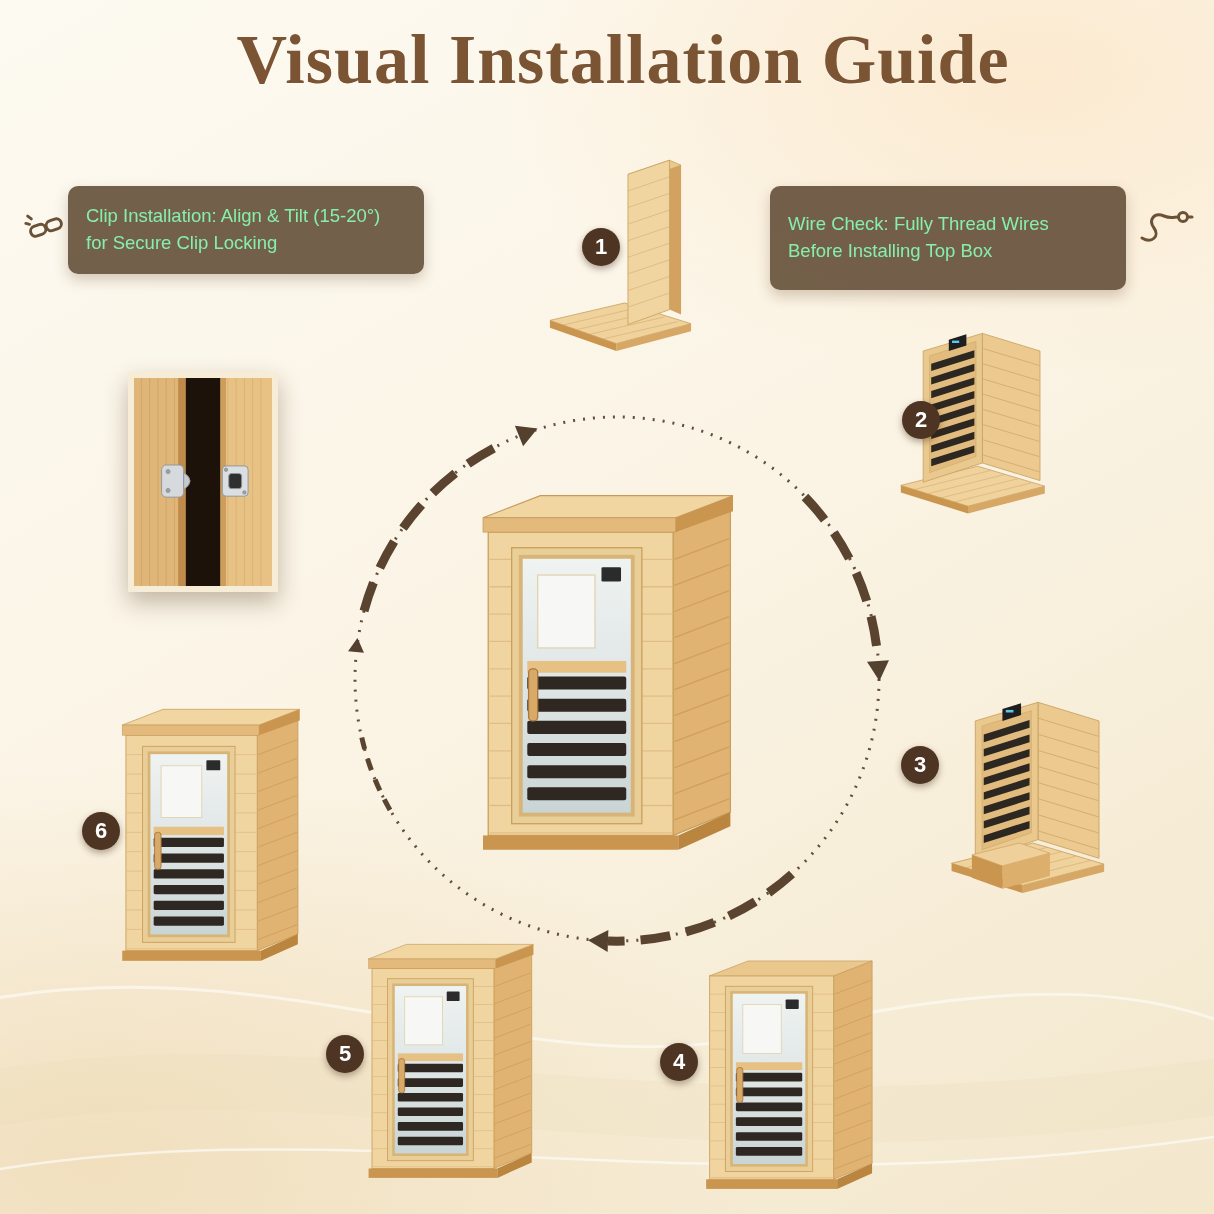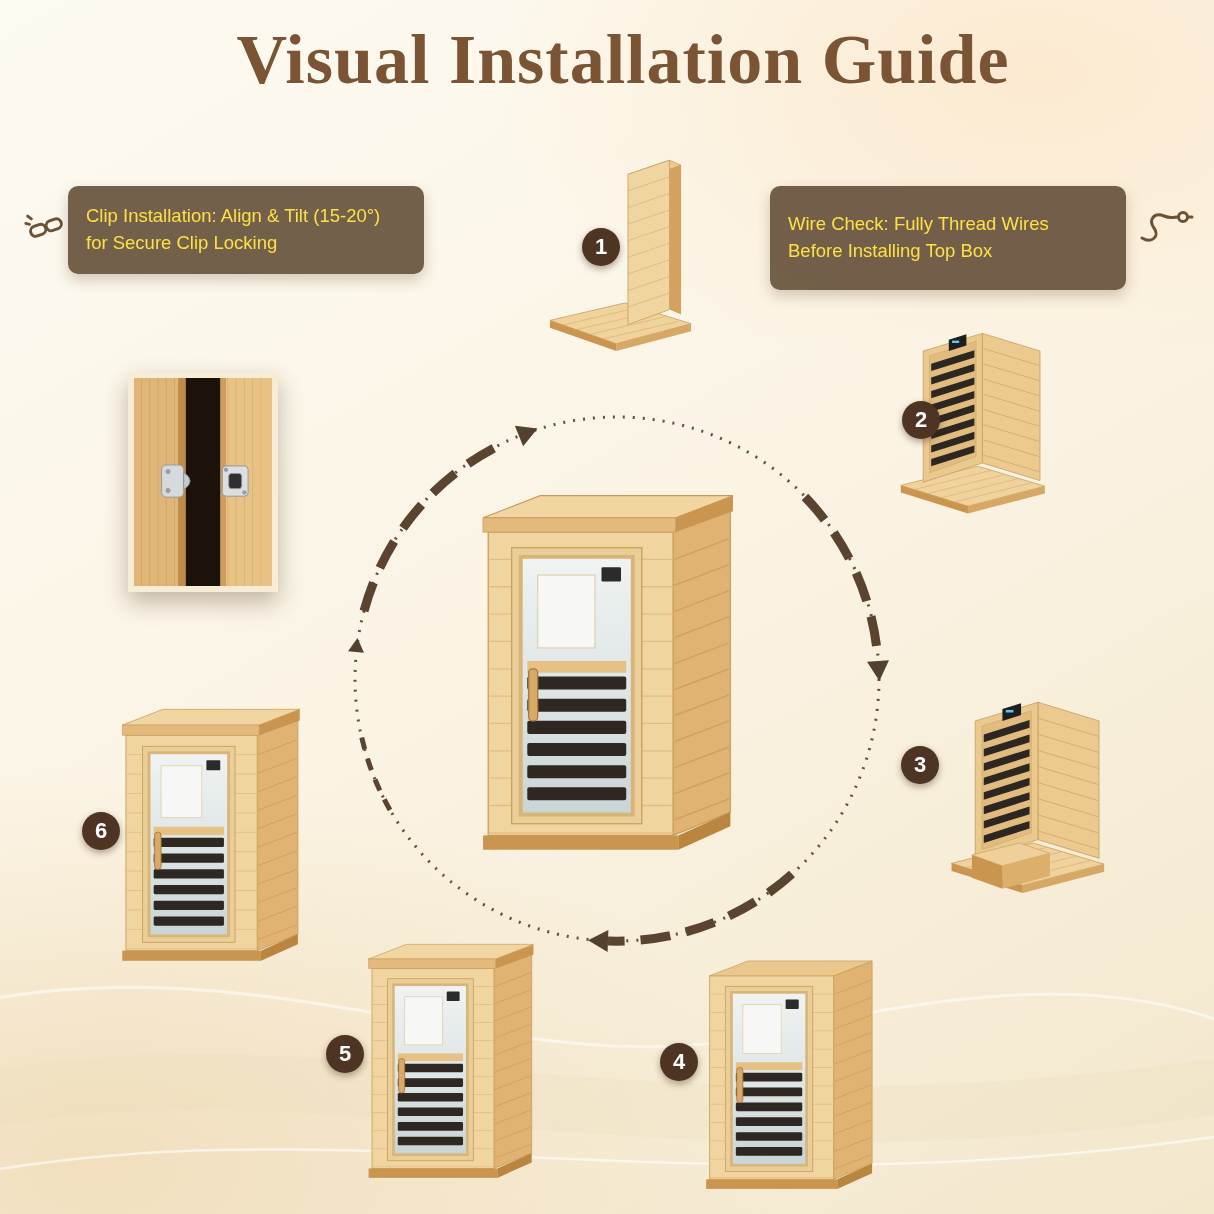--- a/index.html
+++ b/index.html
@@ -12,21 +12,21 @@
       radial-gradient(1100px 640px at 8% 96%, rgba(240,221,186,.9), transparent 62%),
       linear-gradient(150deg,#fdfaf1 0%,#fbf4e5 48%,#f3e7cc 100%);
   }
   .bgwaves{position:absolute;inset:0;width:100%;height:100%;pointer-events:none}
   .title{
     position:absolute;top:20px;left:16px;width:100%;text-align:center;
     font-family:"Liberation Serif",serif;font-weight:700;font-size:70px;
     color:#7a5433;letter-spacing:1px;text-shadow:0 1px 0 rgba(255,255,255,.5);
   }
   .callout{
-    position:absolute;background:rgba(104,84,61,.93);color:#fde047;border-radius:10px;
+    position:absolute;background:rgba(104,84,61,.93);color:#86efac;border-radius:10px;
     padding:14px 18px;font-size:18.5px;line-height:1.45;
     display:flex;align-items:center;box-shadow:0 6px 14px rgba(90,60,30,.25);
   }
   .callout-left{left:68px;top:186px;width:356px;height:88px}
   .callout-right{left:770px;top:186px;width:356px;height:104px}
   .icon{position:absolute}
   .icon-chain{left:24px;top:206px;width:44px;height:44px}
   .icon-wire{left:1138px;top:204px;width:56px;height:46px}
   .ring{position:absolute;left:334px;top:396px;width:566px;height:566px}
   .illus{position:absolute}

